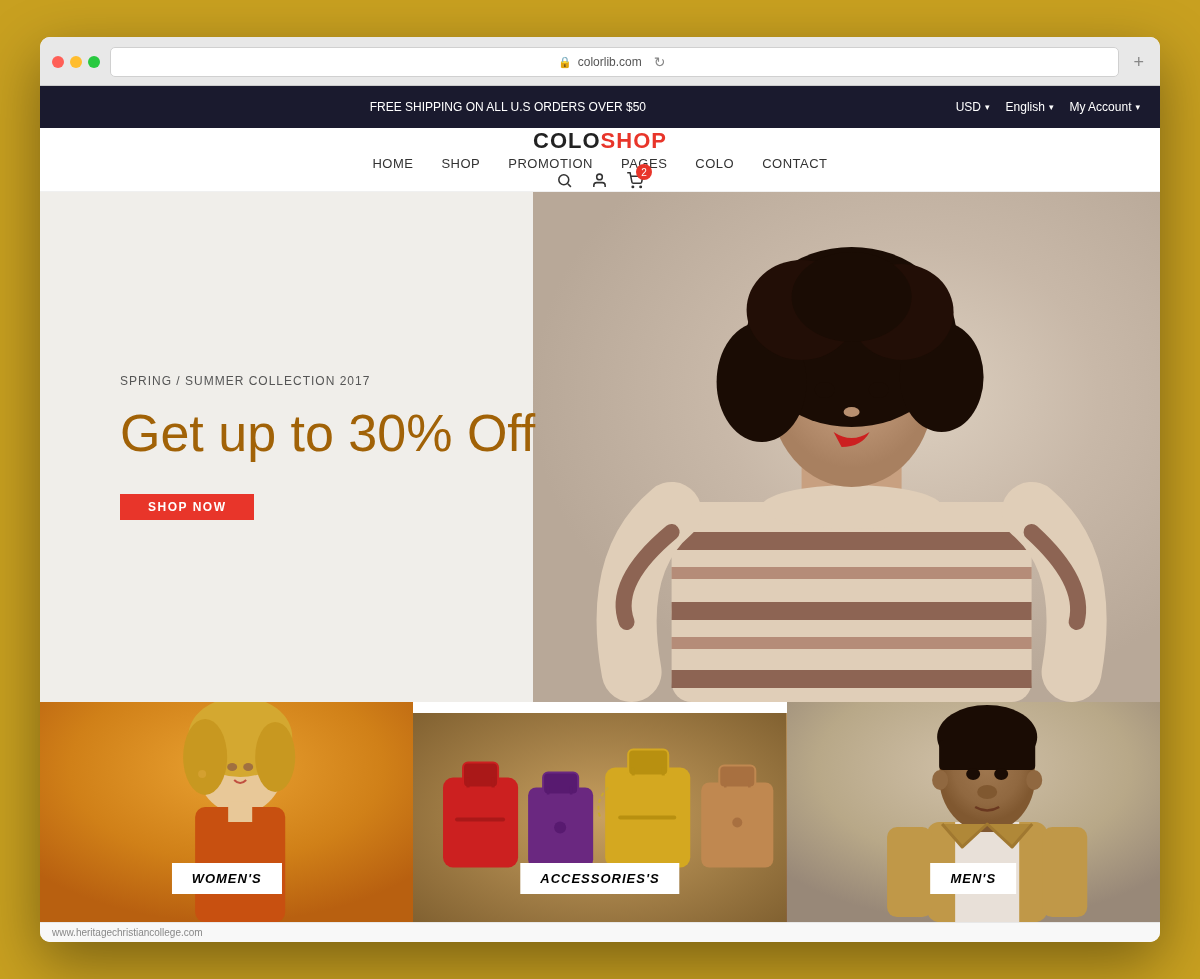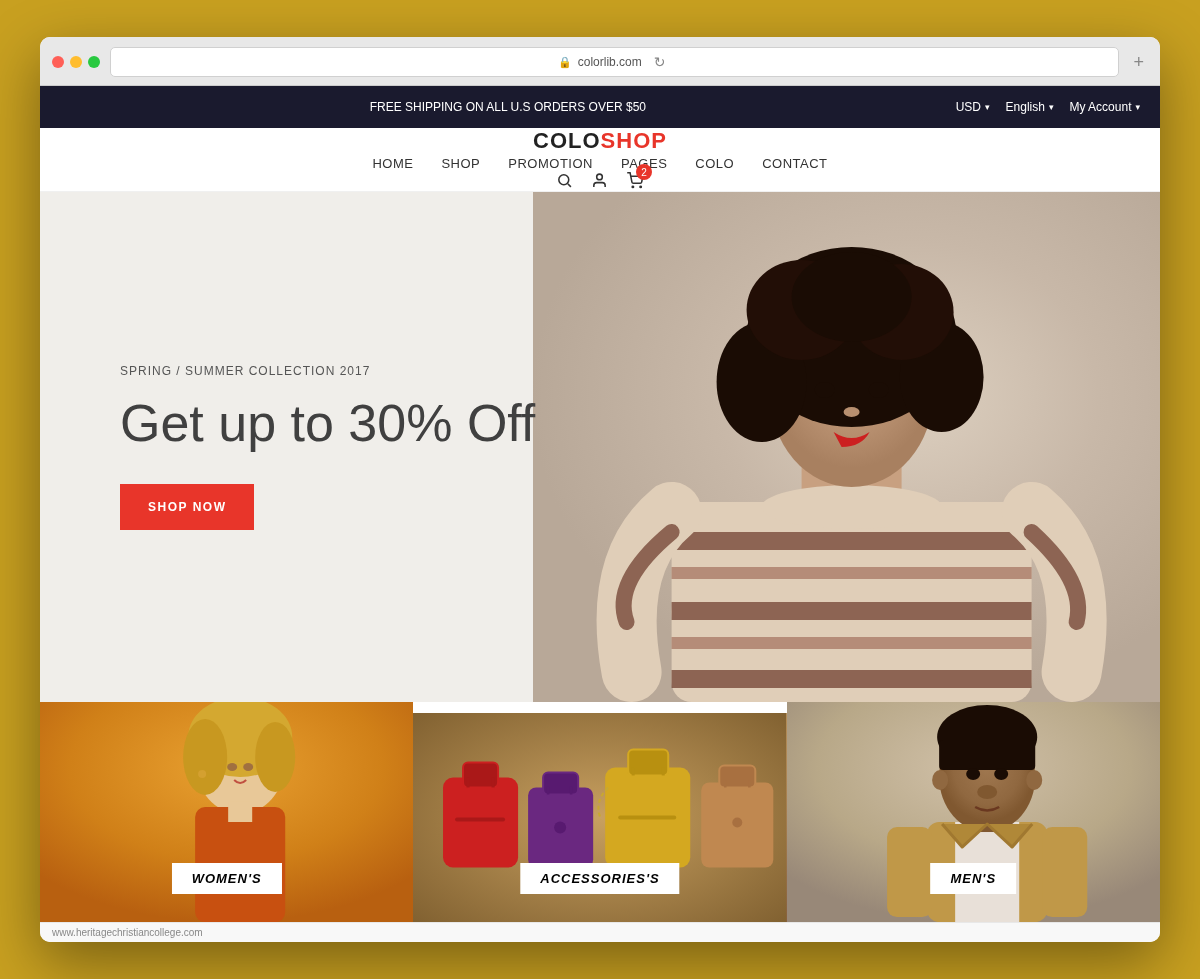--- a/index.html
+++ b/index.html
@@ -172,29 +172,29 @@
     .hero-subtitle {
       font-size: 12px;
       color: #555;
       letter-spacing: 1px;
       margin-bottom: 16px;
       font-weight: 400;
     }
     .hero-title {
       font-size: 52px;
       font-weight: 300;
-      color: #404040;
+      color: #a16207;
       line-height: 1.15;
       margin-bottom: 30px;
     }
     .hero-btn {
       background: #e8352a;
       color: #fff;
       border: none;
-      padding: 16px 28px;
+      padding: 6px 28px;
       font-size: 12px;
       font-weight: 700;
       letter-spacing: 1.5px;
       cursor: pointer;
       text-transform: uppercase;
     }
 
     
     .hero-svg-container {
       position: absolute;

